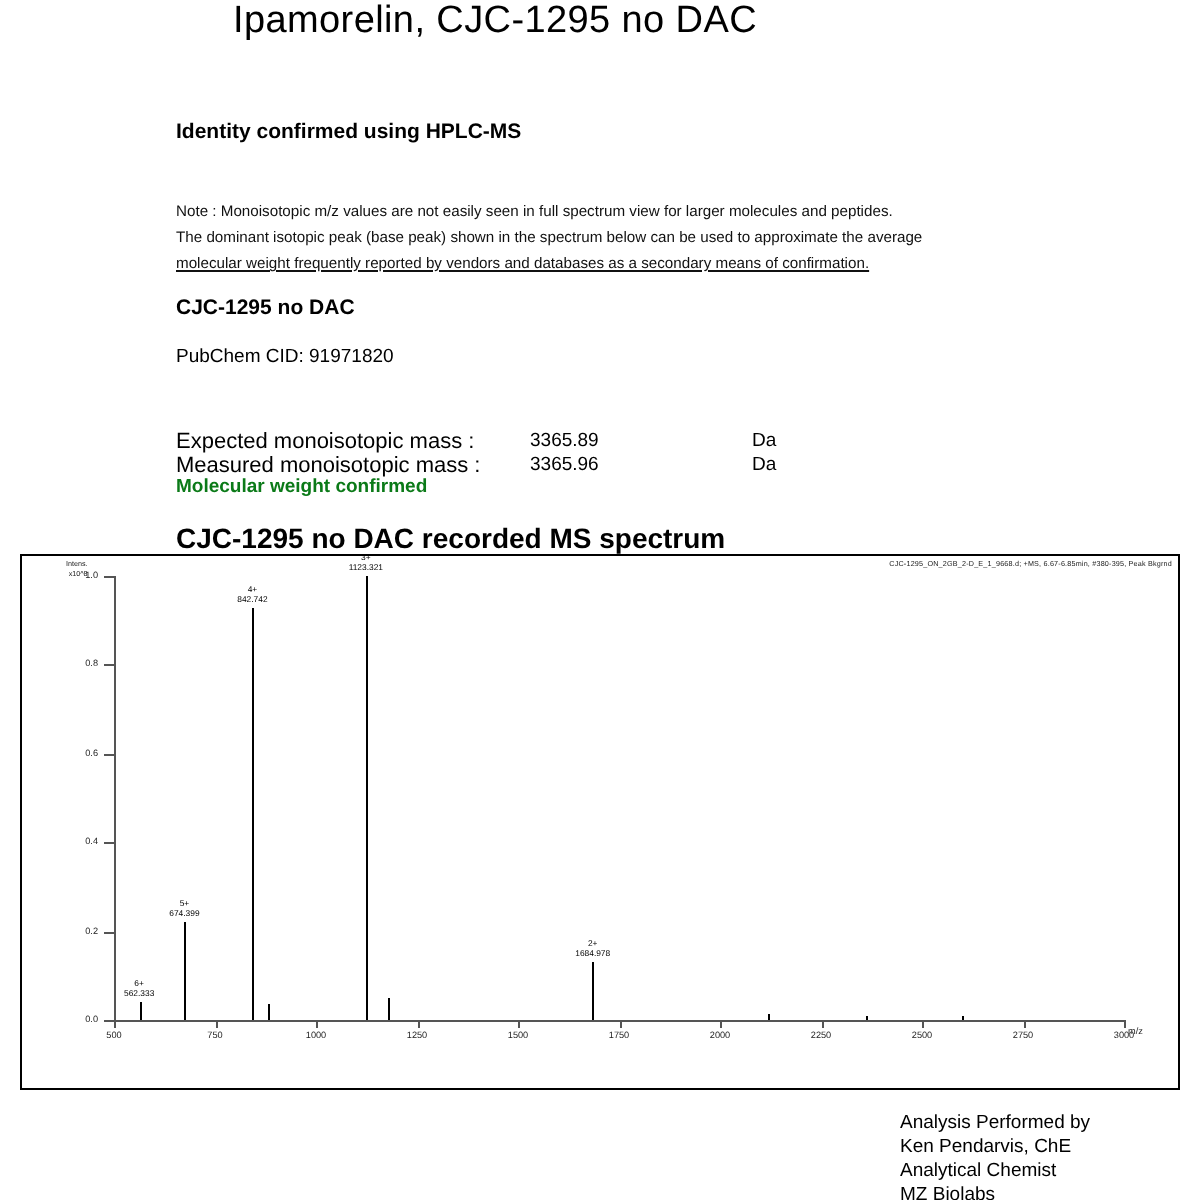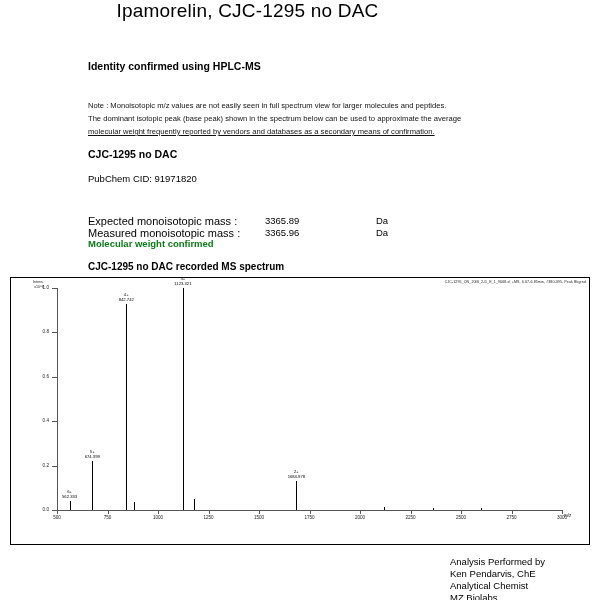--- a/index.html
+++ b/index.html
@@ -186,21 +186,21 @@
     color: #000;
     text-align: center;
     transform: translateX(-50%);
     line-height: 1.25;
     white-space: nowrap;
   }
   .spectrum-caption {
     position: absolute;
     left: 88px;
     top: 261px;
-    font-size: 10px;
+    font-size: 14px;
     font-weight: bold;
   }
   .signoff {
     position: absolute;
     left: 450px;
     font-size: 9.5px;
   }
 </style>
 </head>
 <body>

